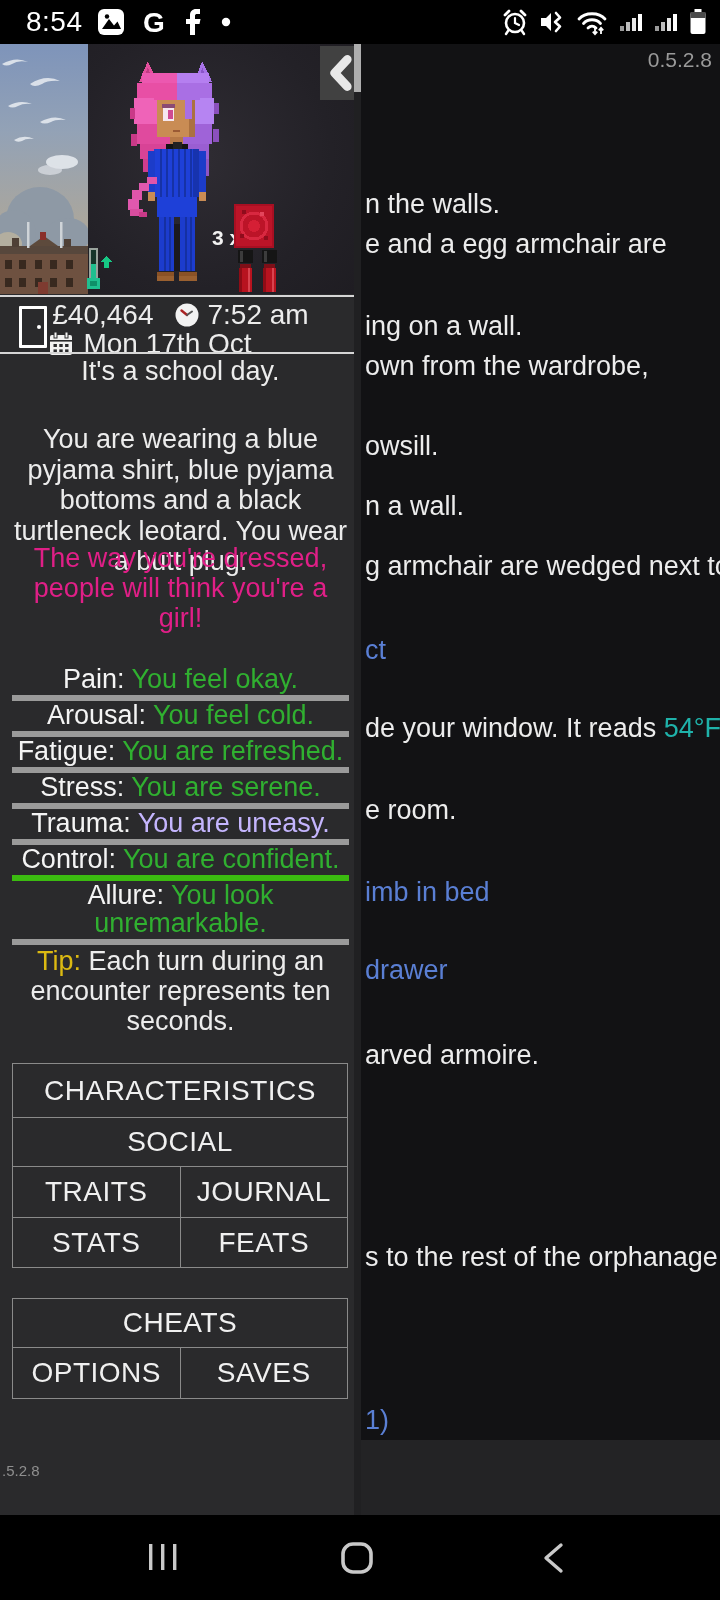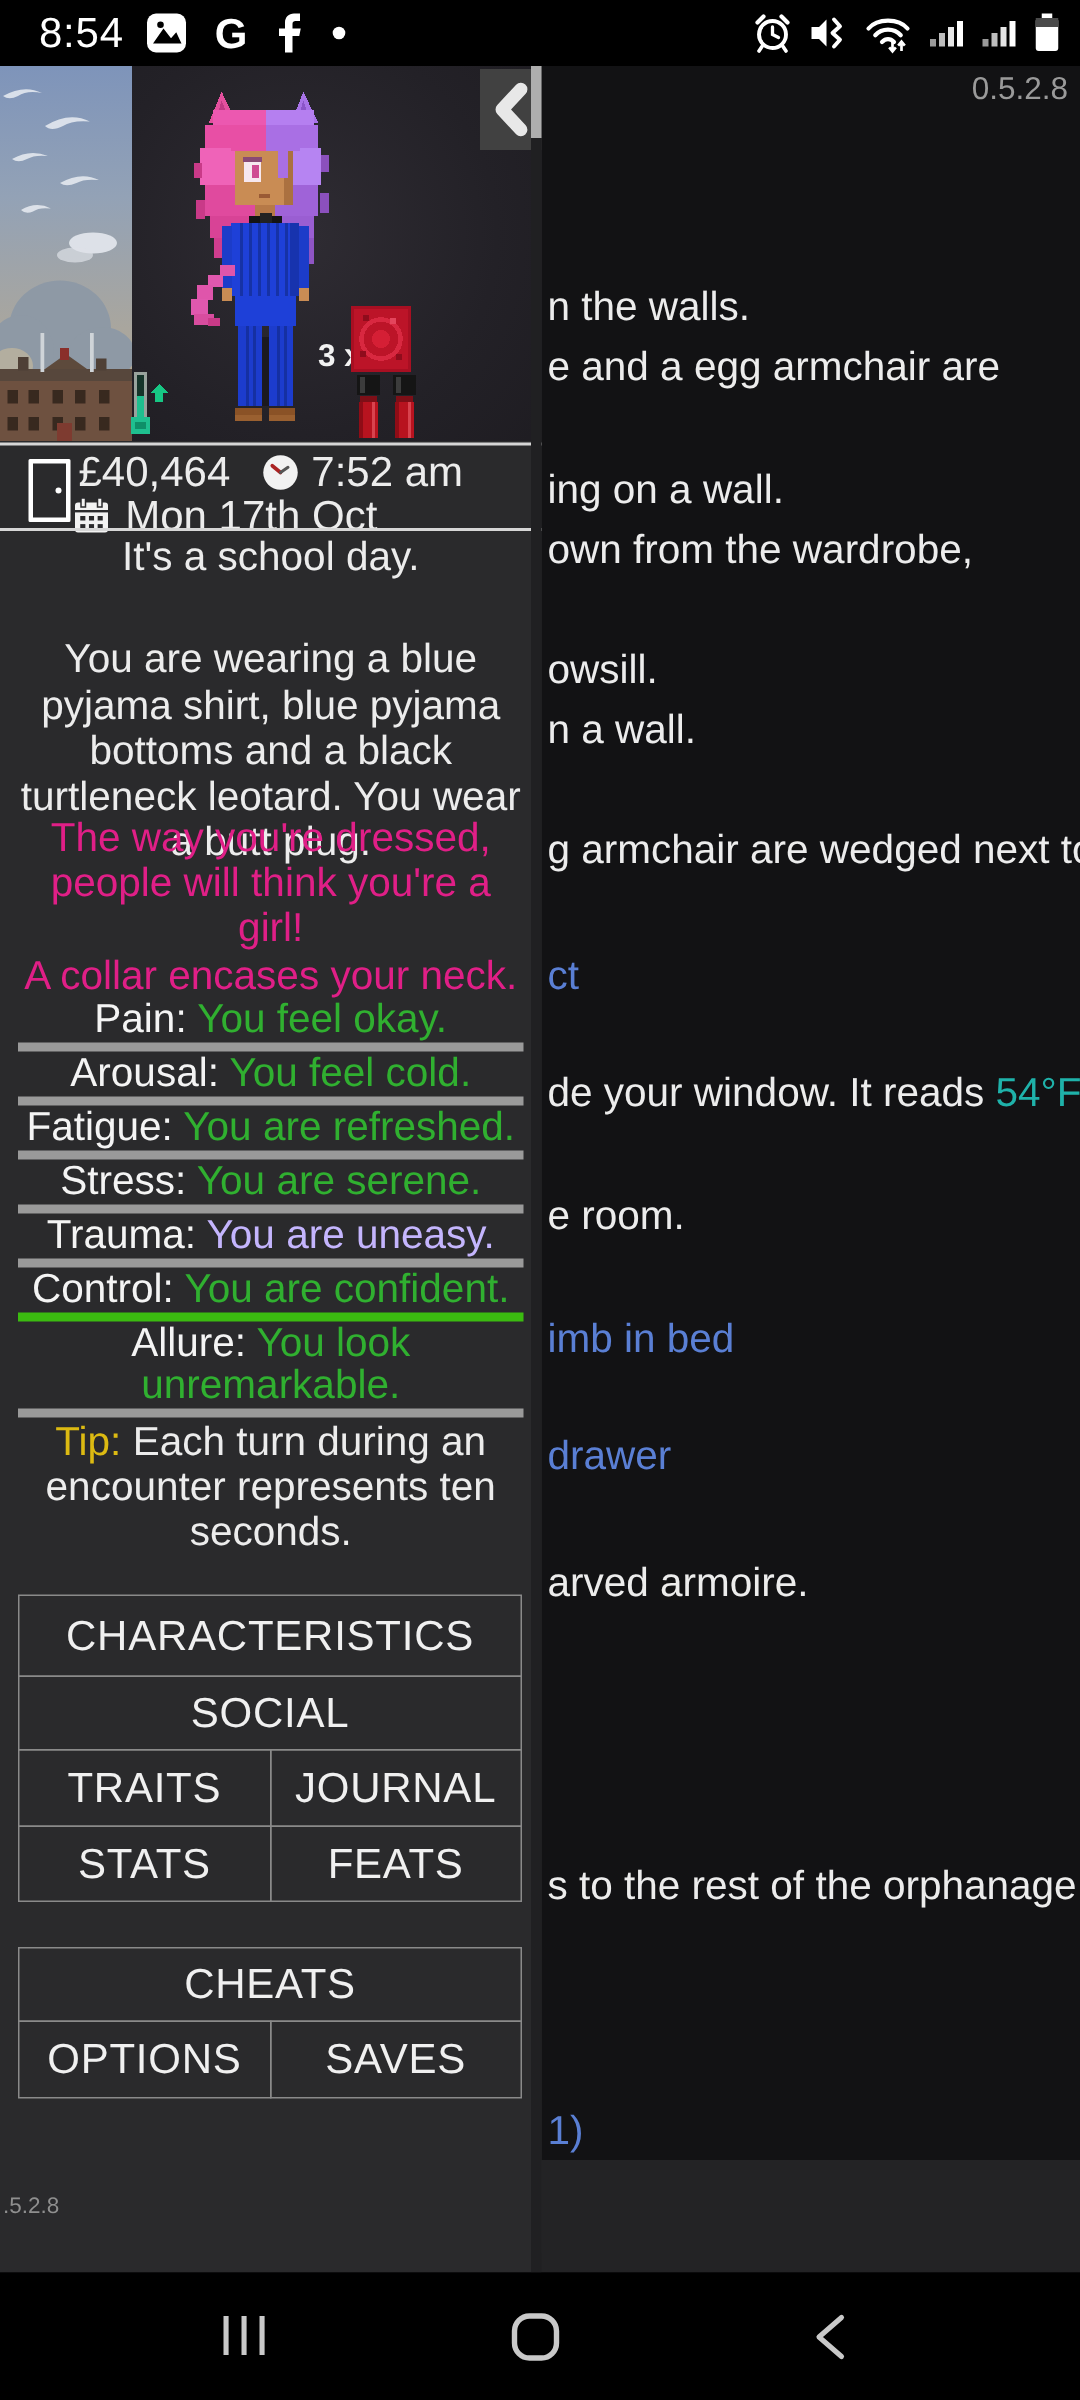--- a/index.html
+++ b/index.html
@@ -143,21 +143,21 @@
 
   <div class="app">
 
     <div class="version-top">0.5.2.8</div>
     <div id="frags">
         <div class="frag" style="top: 144px;"><span class="c-text">n the walls.</span></div>
         <div class="frag" style="top: 184px;"><span class="c-text">e and a egg armchair are</span></div>
         <div class="frag" style="top: 266px;"><span class="c-text">ing on a wall.</span></div>
         <div class="frag" style="top: 306px;"><span class="c-text">own from the wardrobe,</span></div>
         <div class="frag" style="top: 386px;"><span class="c-text">owsill.</span></div>
-        <div class="frag" style="top: 426px;"><span class="c-text">n a wall.</span></div>
+        <div class="frag" style="top: 446px;"><span class="c-text">n a wall.</span></div>
         <div class="frag" style="top: 506px;"><span class="c-text">g armchair are wedged next to</span></div>
         <div class="frag" style="top: 590px;"><span class="c-link">ct</span></div>
         <div class="frag" style="top: 668px;"><span class="c-text">de your window. It reads </span><span class="c-temp">54°F.</span></div>
         <div class="frag" style="top: 750px;"><span class="c-text">e room.</span></div>
         <div class="frag" style="top: 832px;"><span class="c-link">imb in bed</span></div>
         <div class="frag" style="top: 910px;"><span class="c-link">drawer</span></div>
         <div class="frag" style="top: 995px;"><span class="c-text">arved armoire.</span></div>
         <div class="frag" style="top: 1197px;"><span class="c-text">s to the rest of the orphanage.</span></div>
         <div class="frag" style="top: 1360px;"><span class="c-link">1)</span></div>
         <div class="frag hl" style="top: 1399px;"><span class="c-link">age (0:01)</span></div>
@@ -358,21 +358,20 @@
           </g>
         </svg>
         <span>Mon 17th Oct</span>
       </div>
       <div class="divider" style="top:308px;"></div>
 
       <div class="center-line" style="top:313px;">It's a school day.</div>
 
       <div class="para outfit">You are wearing a blue pyjama shirt, blue pyjama bottoms and a black turtleneck leotard. You wear a butt plug.</div>
       <div class="para warning">The way you're dressed, people will think you're a girl!</div>
-      <div class="para collar">A collar encases your neck.</div>
 
       <div class="stats">
         <div class="stat-row">
             <div class="stat-text"><span class="stat-label">Pain:</span> <span class="stat-value" style="color: rgb(48, 176, 48);">You feel okay.</span></div>
             <div class="stat-bar" style="background: rgb(154, 154, 154);"></div>
           </div>
         <div class="stat-row">
             <div class="stat-text"><span class="stat-label">Arousal:</span> <span class="stat-value" style="color: rgb(48, 176, 48);">You feel cold.</span></div>
             <div class="stat-bar" style="background: rgb(154, 154, 154);"></div>
           </div>

